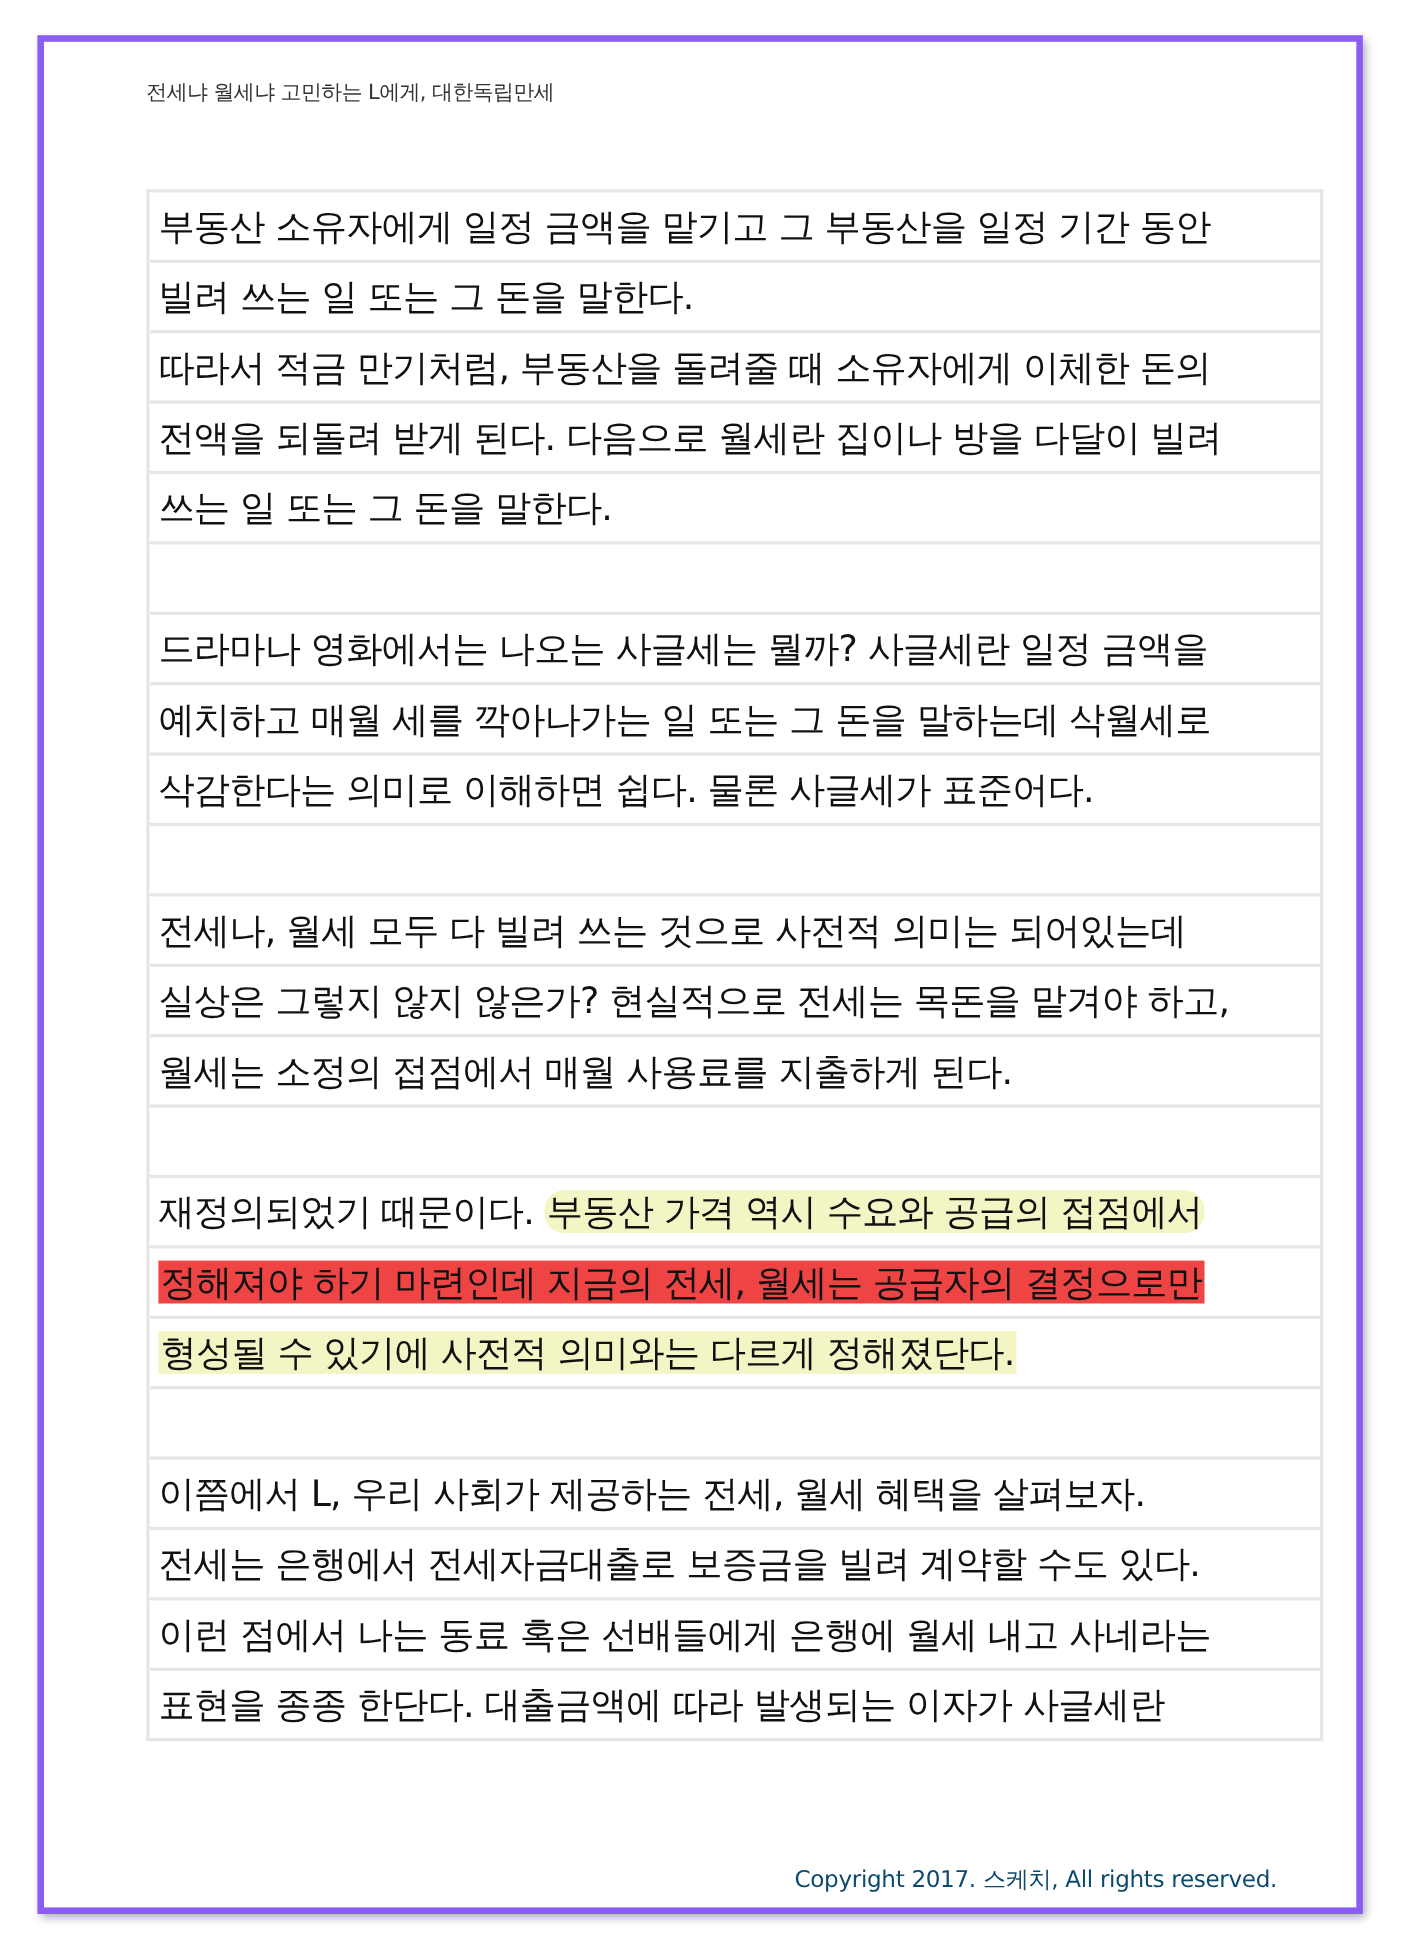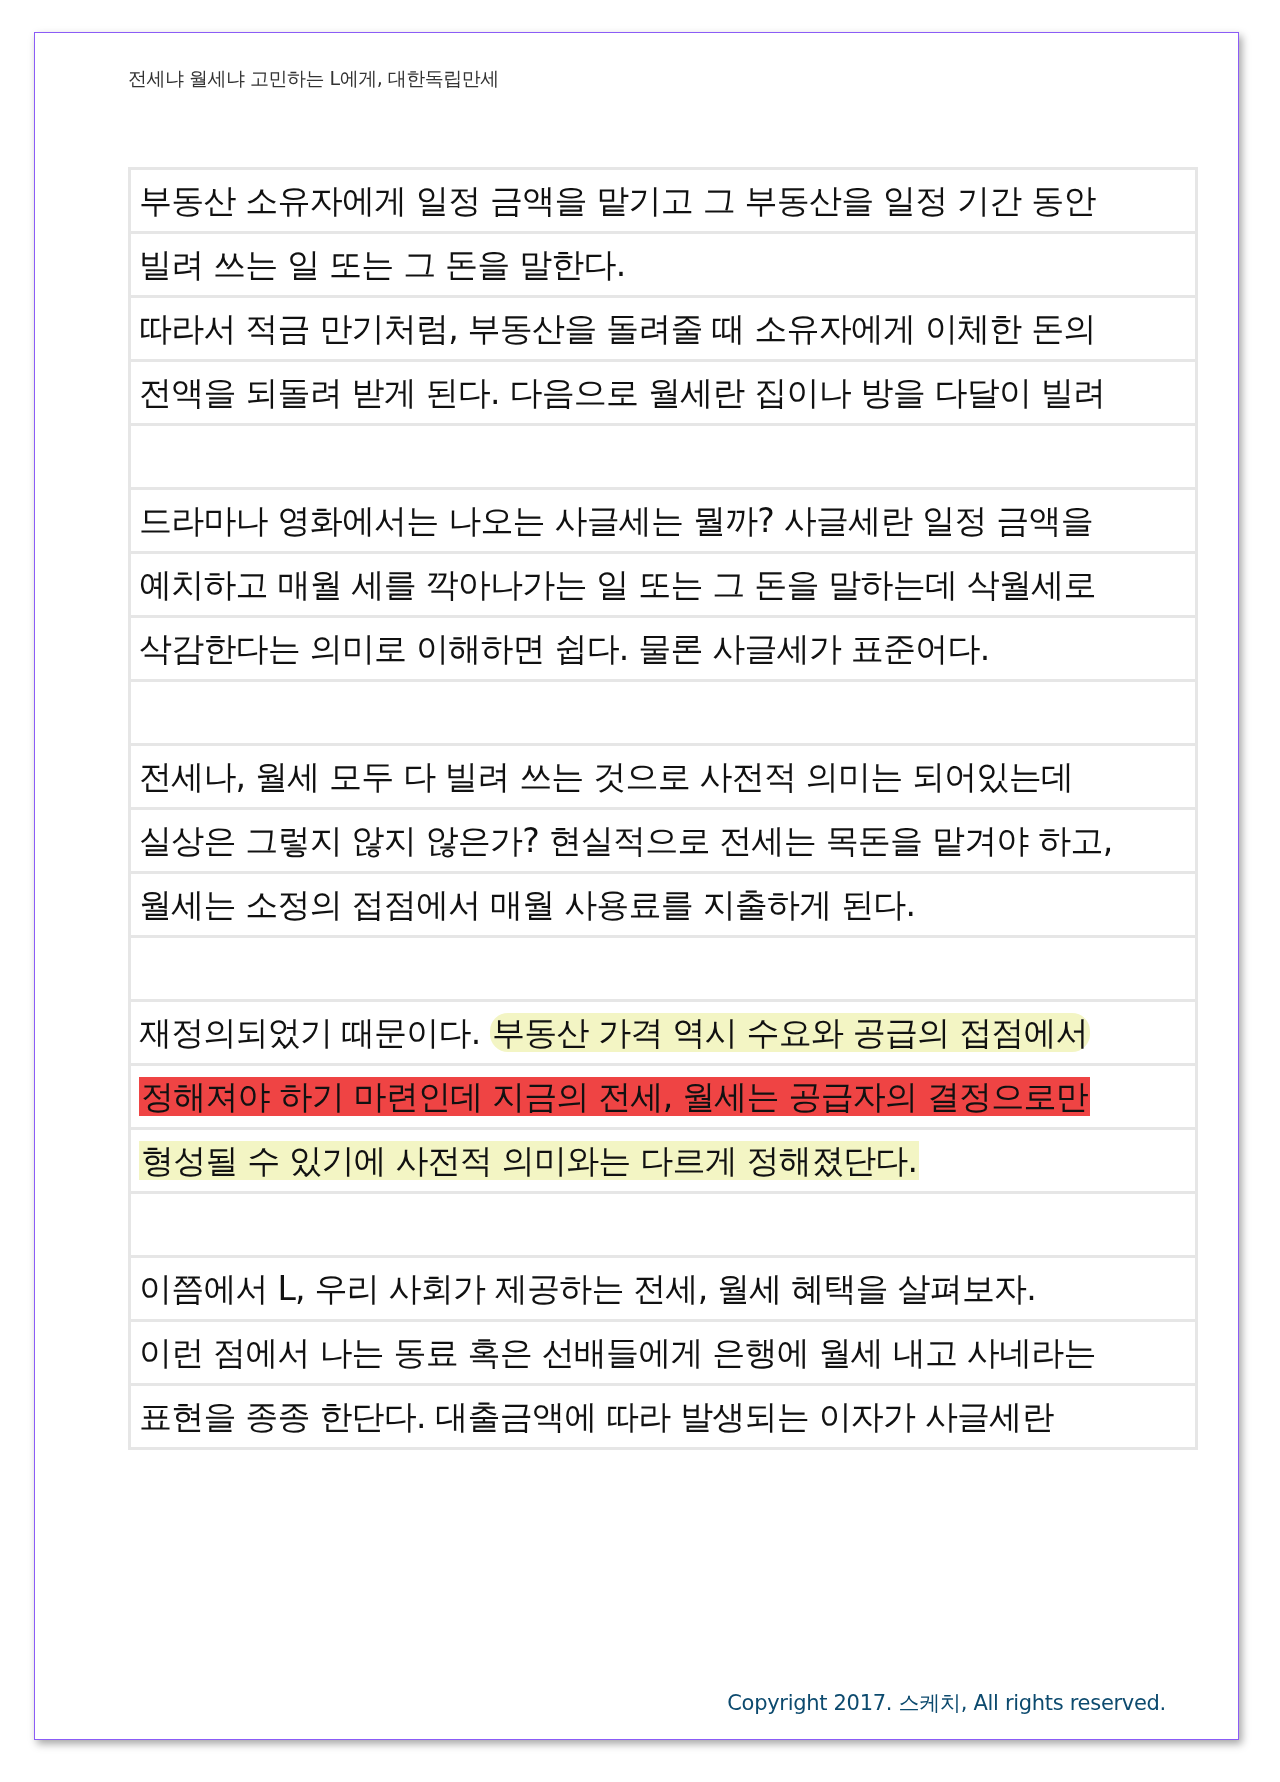--- a/index.html
+++ b/index.html
@@ -14,21 +14,21 @@
       overflow: hidden;
       font-family: "DejaVu Sans", "Liberation Sans", sans-serif;
     }
     .page {
       position: absolute;
       left: 34px;
       top: 32px;
       width: 1205px;
       height: 1708px;
       background: #ffffff;
-      border: 1px solid #8b5cf6;
+      border: 6px solid #8b5cf6;
       box-shadow: 3px 4px 8px rgba(0,0,0,0.35);
       box-sizing: border-box;
     }
     .header-title {
       position: absolute;
       left: 93px;
       top: 33px;
       font-size: 19px;
       color: #333333;
       letter-spacing: -0.5px;
@@ -87,20 +87,23 @@
     <div class="row">
         <span class="row-text"><span>빌려 쓰는 일 또는 그 돈을 말한다.</span></span>
       </div>
     <div class="row">
         <span class="row-text"><span>따라서 적금 만기처럼, 부동산을 돌려줄 때 소유자에게 이체한 돈의</span></span>
       </div>
     <div class="row">
         <span class="row-text"><span>전액을 되돌려 받게 된다. 다음으로 월세란 집이나 방을 다달이 빌려</span></span>
       </div>
     <div class="row">
+        <span class="row-text"><span>쓰는 일 또는 그 돈을 말한다.</span></span>
+      </div>
+    <div class="row">
         <span class="row-text"><span></span></span>
       </div>
     <div class="row">
         <span class="row-text"><span>드라마나 영화에서는 나오는 사글세는 뭘까? 사글세란 일정 금액을</span></span>
       </div>
     <div class="row">
         <span class="row-text"><span>예치하고 매월 세를 깍아나가는 일 또는 그 돈을 말하는데 삭월세로</span></span>
       </div>
     <div class="row">
         <span class="row-text"><span>삭감한다는 의미로 이해하면 쉽다. 물론 사글세가 표준어다.</span></span>
@@ -129,20 +132,23 @@
     <div class="row">
         <span class="row-text"><span class="hl" style="background: rgb(243, 245, 196);">형성될 수 있기에 사전적 의미와는 다르게 정해졌단다.</span></span>
       </div>
     <div class="row">
         <span class="row-text"><span></span></span>
       </div>
     <div class="row">
         <span class="row-text"><span>이쯤에서 L, 우리 사회가 제공하는 전세, 월세 혜택을 살펴보자.</span></span>
       </div>
     <div class="row">
+        <span class="row-text"><span>전세는 은행에서 전세자금대출로 보증금을 빌려 계약할 수도 있다.</span></span>
+      </div>
+    <div class="row">
         <span class="row-text"><span>이런 점에서 나는 동료 혹은 선배들에게 은행에 월세 내고 사네라는</span></span>
       </div>
     <div class="row">
         <span class="row-text"><span>표현을 종종 한단다. 대출금액에 따라 발생되는 이자가 사글세란</span></span>
       </div>
   </div>
 
   <div class="copyright">Copyright 2017. 스케치, All rights reserved.</div>
 </div>
 

